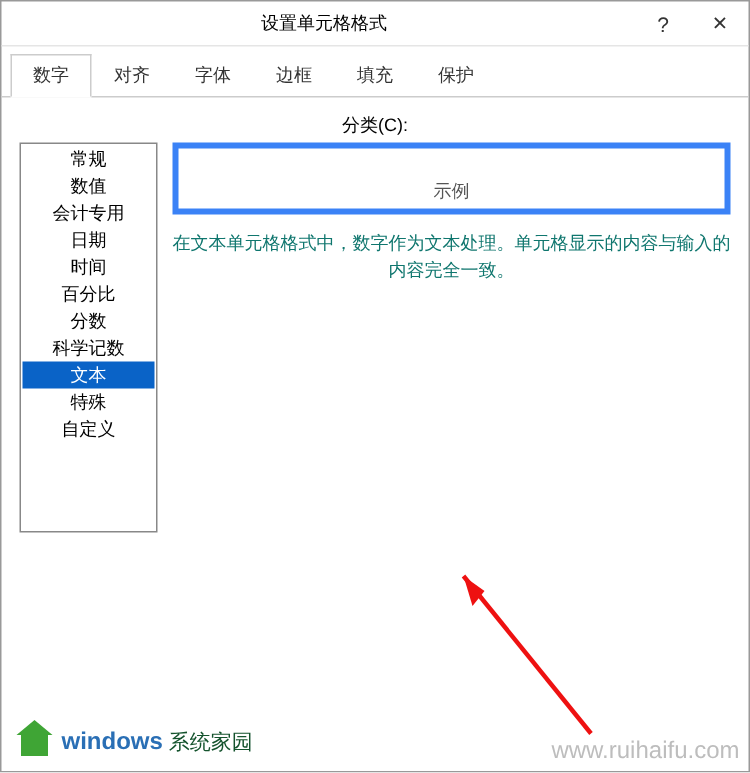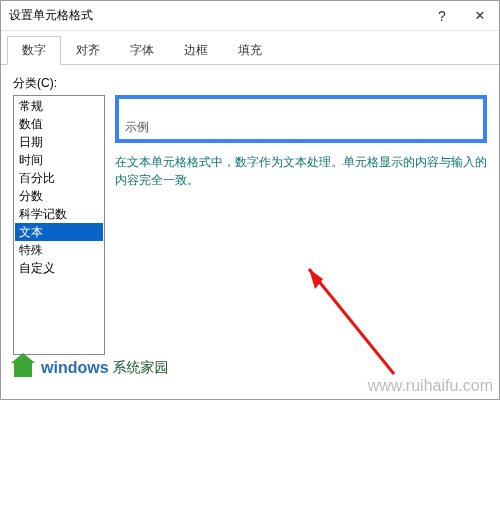--- a/index.html
+++ b/index.html
@@ -6,26 +6,27 @@
   html, body {
     margin: 0; padding: 0;
     width: 500px; height: 515px;
     font-family: "Microsoft YaHei", "SimSun", Arial, sans-serif;
     font-size: 12px;
     background: #fff;
     color: #000;
     overflow: hidden;
   }
   .dialog {
-    width: 500px; height: 400px;
+    width: 500px; height: 515px;
     border: 1px solid #999;
     display: flex;
     flex-direction: column;
     background: #fff;
     position: relative;
+    text-align: center;
   }
   .titlebar {
     height: 30px;
     display: flex;
     align-items: center;
     padding-left: 8px;
     border-bottom: 1px solid #e5e5e5;
   }
   .titlebar-title {
     flex: 1;
@@ -113,21 +114,21 @@
   }
   .desc {
     font-size: 12px;
     line-height: 18px;
     color: #0f766e;
   }
   
   .wm-logo {
     position: absolute;
     left: 8px;
-    bottom: 22px;
+    bottom: 10px;
     display: flex;
     align-items: flex-end;
     gap: 4px;
     pointer-events: none;
   }
   .wm-house {
     width: 28px; height: 24px;
     position: relative;
   }
   .wm-house .roof {
@@ -181,30 +182,32 @@
     <div class="titlebar-btn help">?</div>
     <div class="titlebar-btn">✕</div>
   </div>
 
   <div class="tabs">
     <div class="tab active">数字</div>
     <div class="tab">对齐</div>
     <div class="tab">字体</div>
     <div class="tab">边框</div>
     <div class="tab">填充</div>
+    <div class="tab">保护</div>
   </div>
 
   <div class="content">
     <div class="category-label">分类(C):</div>
 
     <div class="body-row">
 
       <div class="category-list">
         <div class="cat-item">常规</div>
         <div class="cat-item">数值</div>
+        <div class="cat-item">会计专用</div>
         <div class="cat-item">日期</div>
         <div class="cat-item">时间</div>
         <div class="cat-item">百分比</div>
         <div class="cat-item">分数</div>
         <div class="cat-item">科学记数</div>
         <div class="cat-item selected">文本</div>
         <div class="cat-item">特殊</div>
         <div class="cat-item">自定义</div>
       </div>
 

